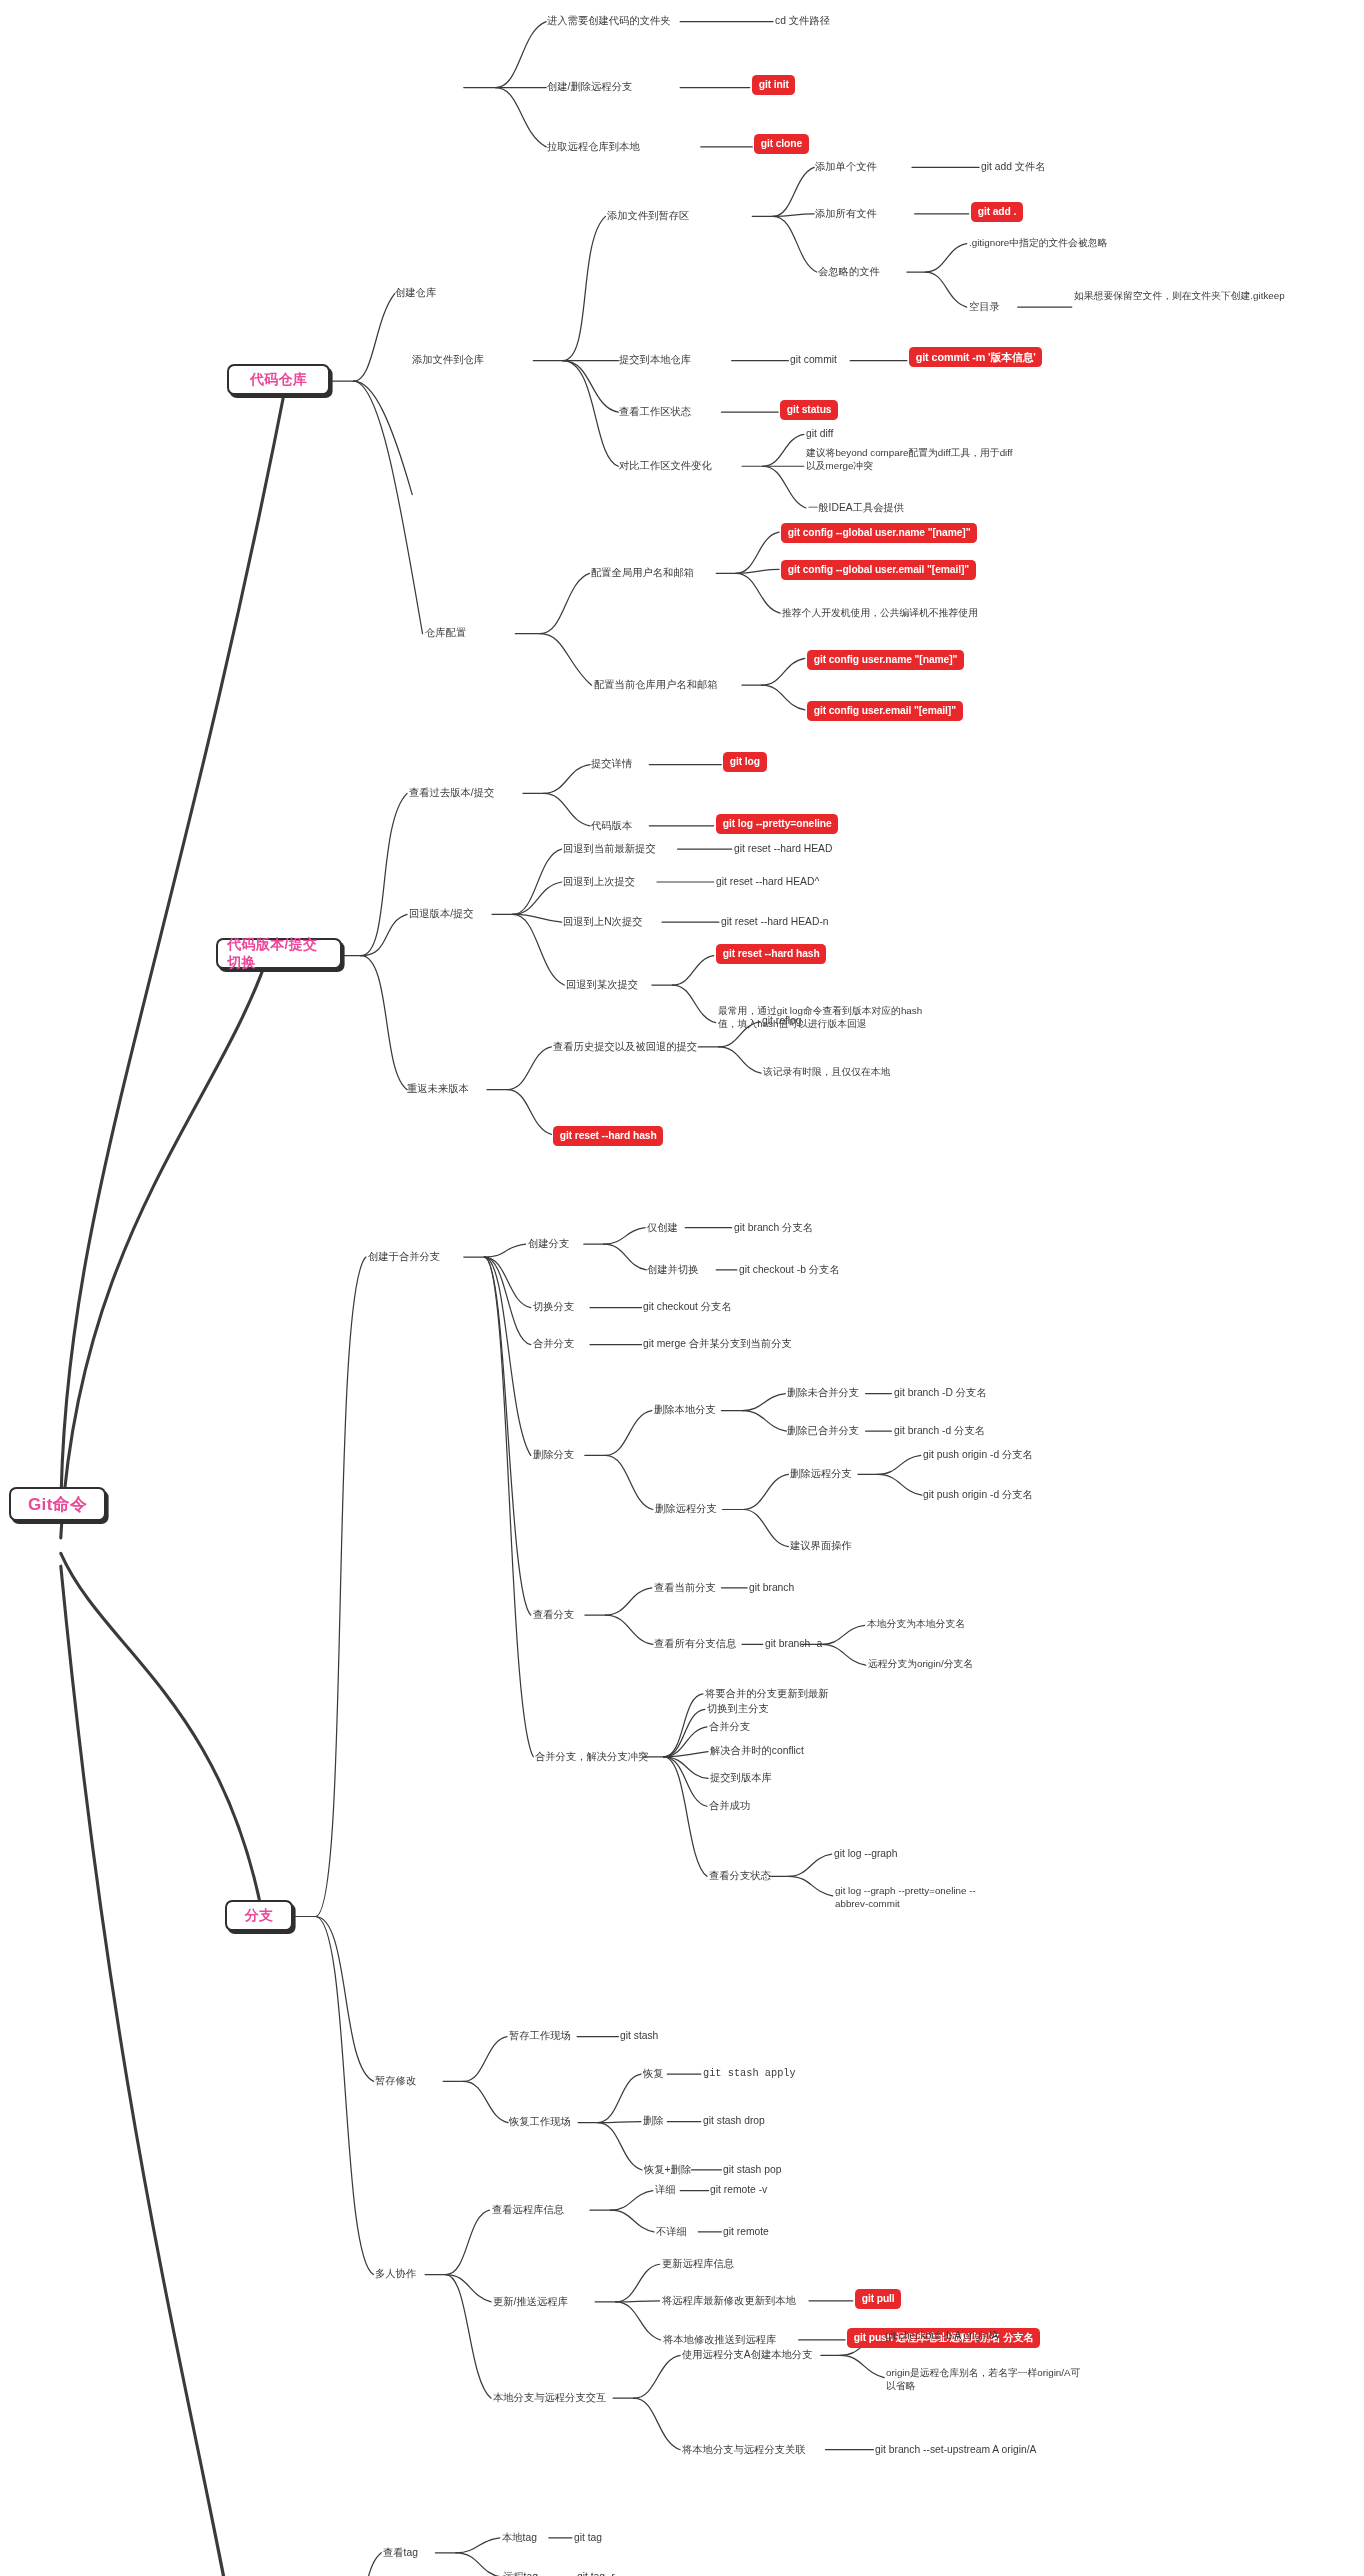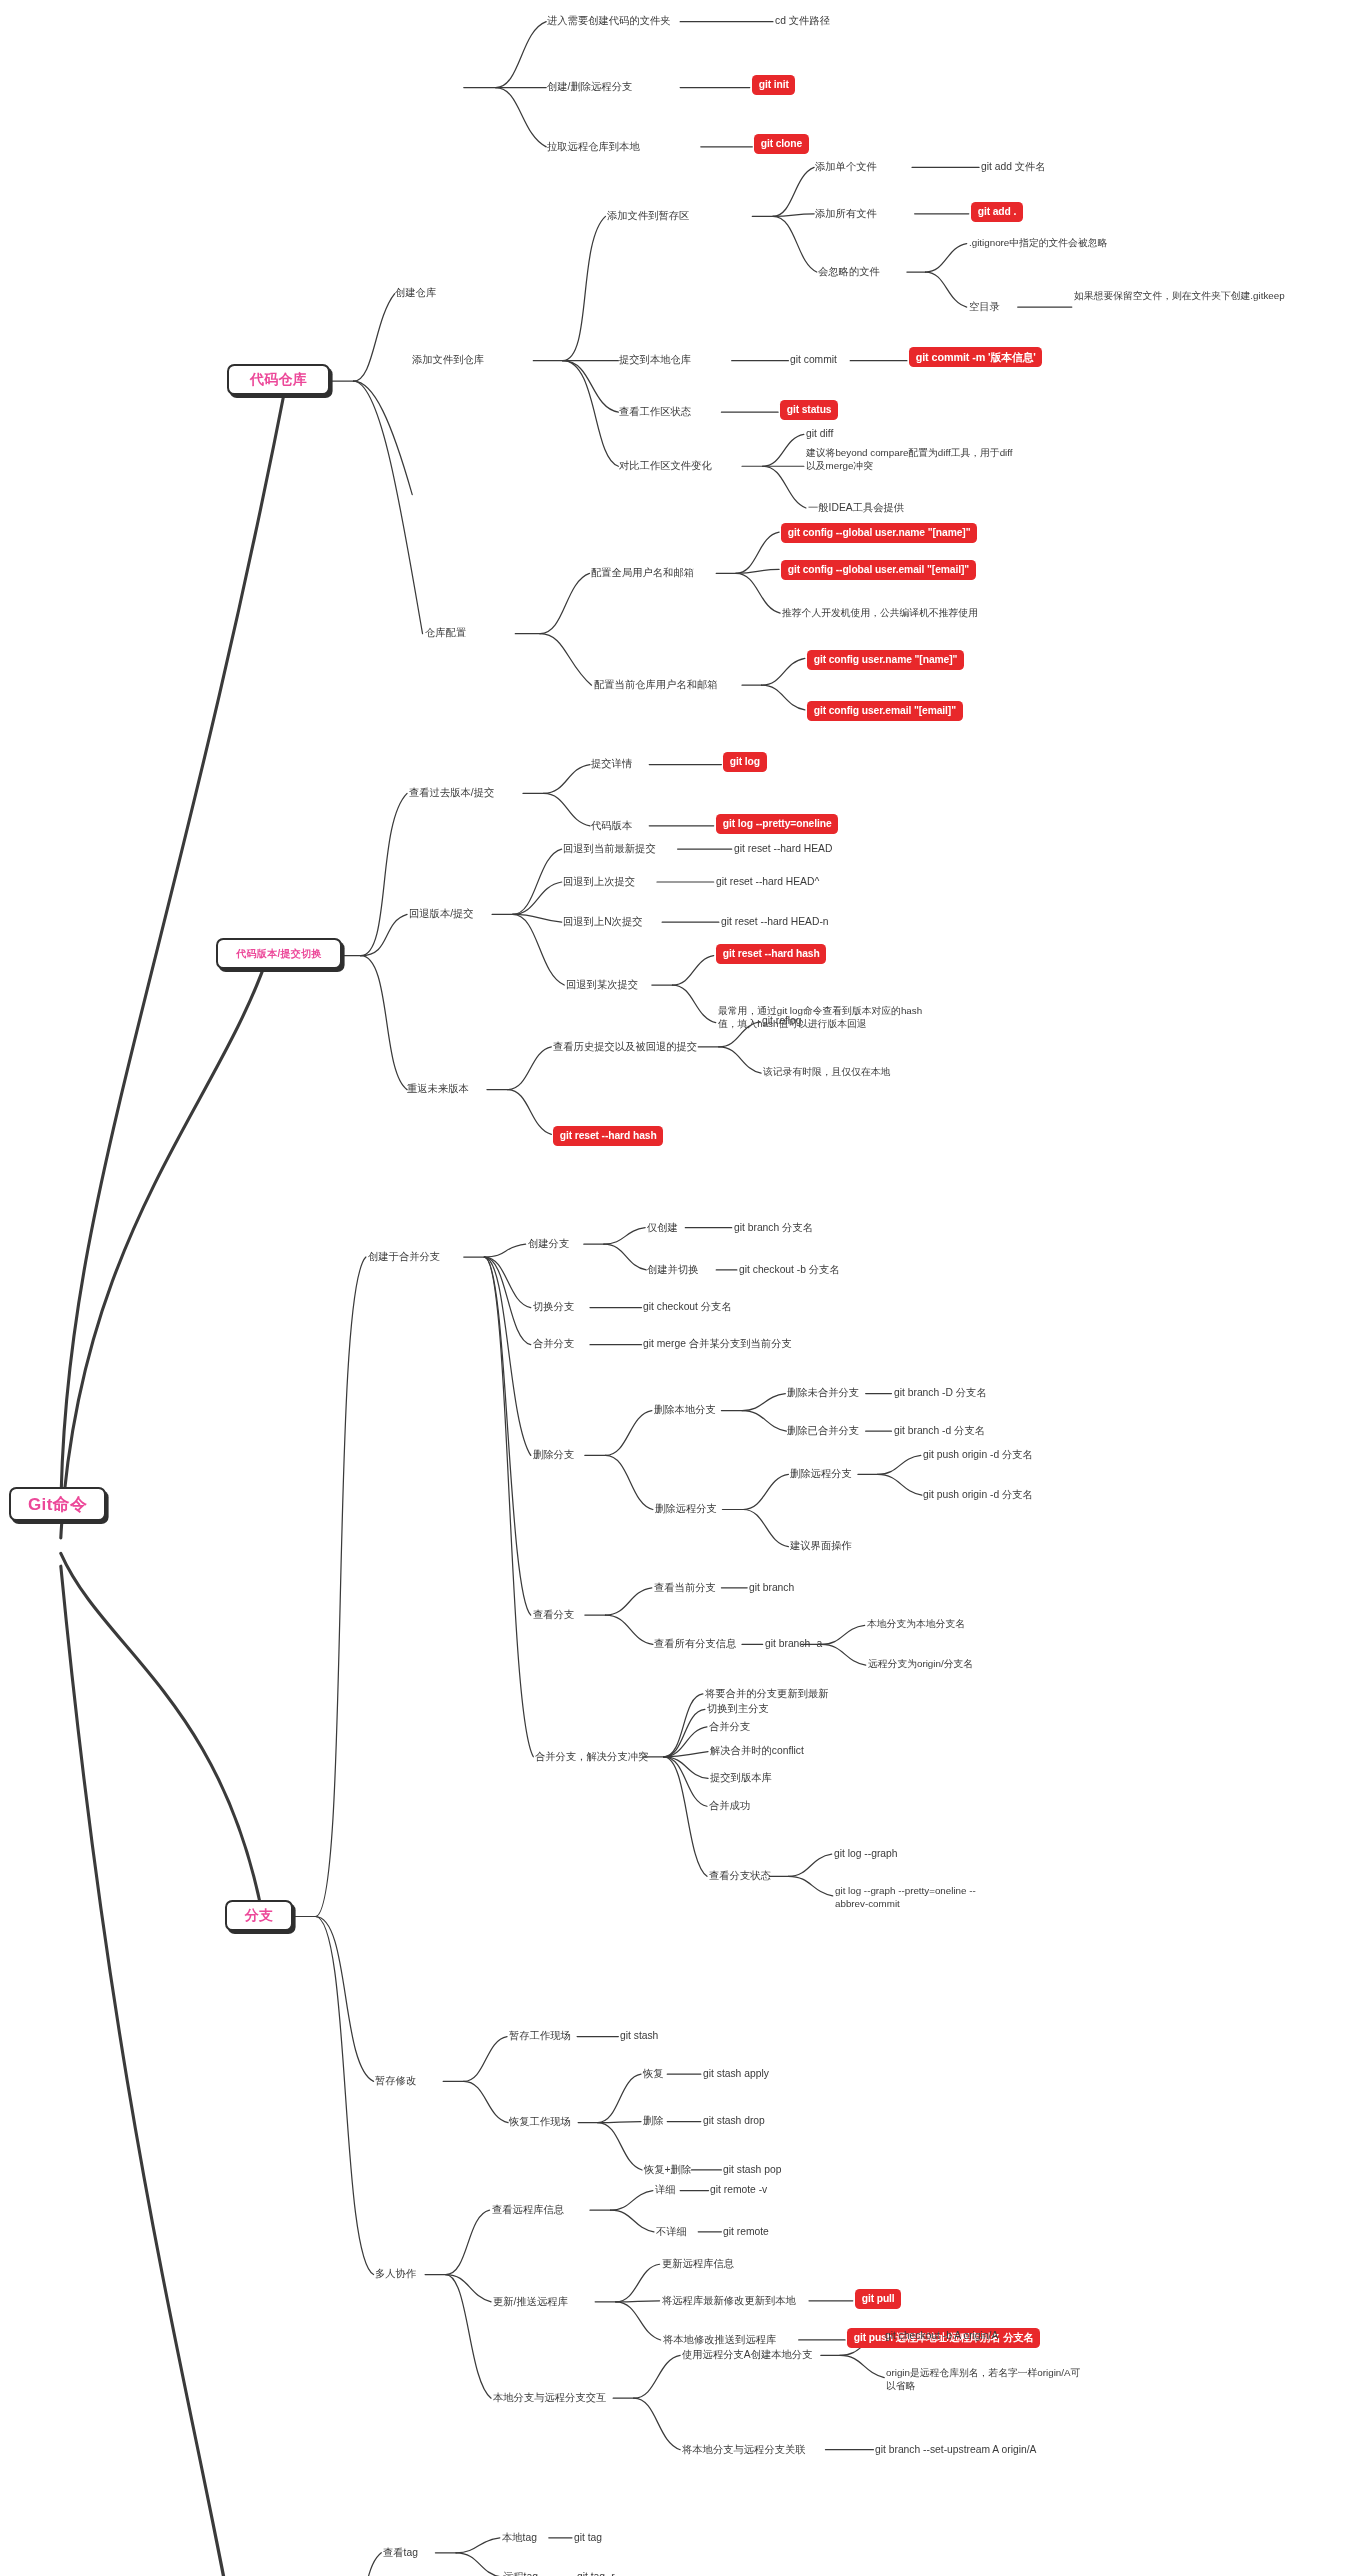--- a/index.html
+++ b/index.html
@@ -272,21 +272,21 @@
   </svg>
 
   <div class="node rootbox main" style="left:9.3px;top:1487px;width:97px;height:34px;padding-left:9px;">
     <span>Git命令</span>
   </div>
 
   <div class="node rootbox sub" style="left:227px;top:364px;width:103px;height:31px;">
     <span>代码仓库</span>
   </div>
   <div class="node rootbox sub" style="left:216px;top:938px;width:126px;height:31px;">
-    <span style="font-size:10px;">代码版本/提交切换</span>
+    <span style="font-size:14px;">代码版本/提交切换</span>
   </div>
   <div class="node rootbox sub" style="left:225px;top:1900px;width:68px;height:31px;">
     <span>分支</span>
   </div>
 
   <div class="node txt" style="left:395px;top:286px;"><span>创建仓库</span></div>
 
   <div class="node txt" style="left:547px;top:14.4px;"><span>进入需要创建代码的文件夹</span></div>
   <div class="node txt" style="left:775px;top:14.4px;"><span>cd 文件路径</span></div>
 
@@ -395,21 +395,21 @@
   <div class="node txt" style="left:709px;top:1799px;"><span>合并成功</span></div>
   <div class="node txt" style="left:709px;top:1869px;"><span>查看分支状态</span></div>
   <div class="node txt" style="left:834px;top:1847px;"><span>git log --graph</span></div>
   <div class="node txt small" style="left:835px;top:1885px;width:160px;"><span>git log --graph --pretty=oneline --abbrev-commit</span></div>
 
   <div class="node txt" style="left:375px;top:2074px;"><span>暂存修改</span></div>
   <div class="node txt" style="left:509px;top:2029px;"><span>暂存工作现场</span></div>
   <div class="node txt" style="left:620px;top:2029px;"><span>git stash</span></div>
   <div class="node txt" style="left:509px;top:2115px;"><span>恢复工作现场</span></div>
   <div class="node txt" style="left:643px;top:2067px;"><span>恢复</span></div>
-  <div class="node txt" style="left:703px;top:2067px;"><span>git stash apply</span></div>
+  <div class="node txt" style="left:703px;top:2067px;font-family:Liberation Mono, monospace;"><span>git stash apply</span></div>
   <div class="node txt" style="left:643px;top:2114px;"><span>删除</span></div>
   <div class="node txt" style="left:703px;top:2114px;"><span>git stash drop</span></div>
   <div class="node txt" style="left:644px;top:2163px;"><span>恢复+删除</span></div>
   <div class="node txt" style="left:723px;top:2163px;"><span>git stash pop</span></div>
 
   <div class="node txt" style="left:375px;top:2267px;"><span>多人协作</span></div>
   <div class="node txt" style="left:492px;top:2203px;"><span>查看远程库信息</span></div>
   <div class="node txt" style="left:655px;top:2183px;"><span>详细</span></div>
   <div class="node txt" style="left:710px;top:2183px;"><span>git remote -v</span></div>
   <div class="node txt" style="left:656px;top:2225px;"><span>不详细</span></div>

